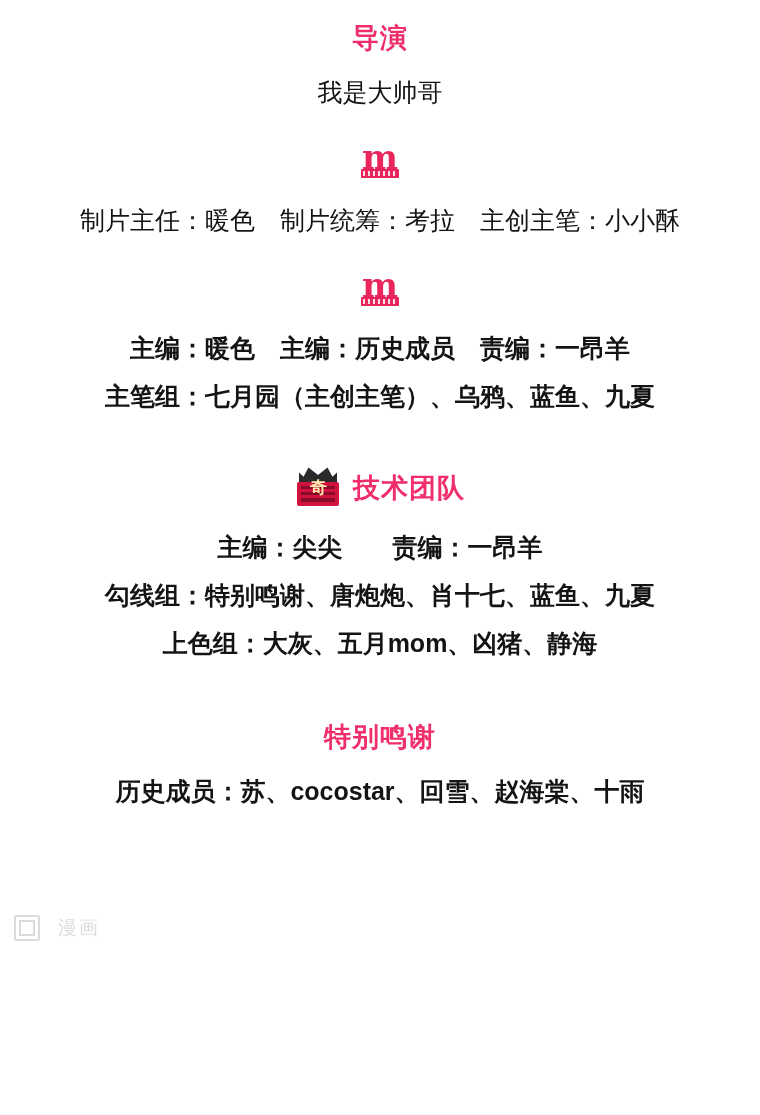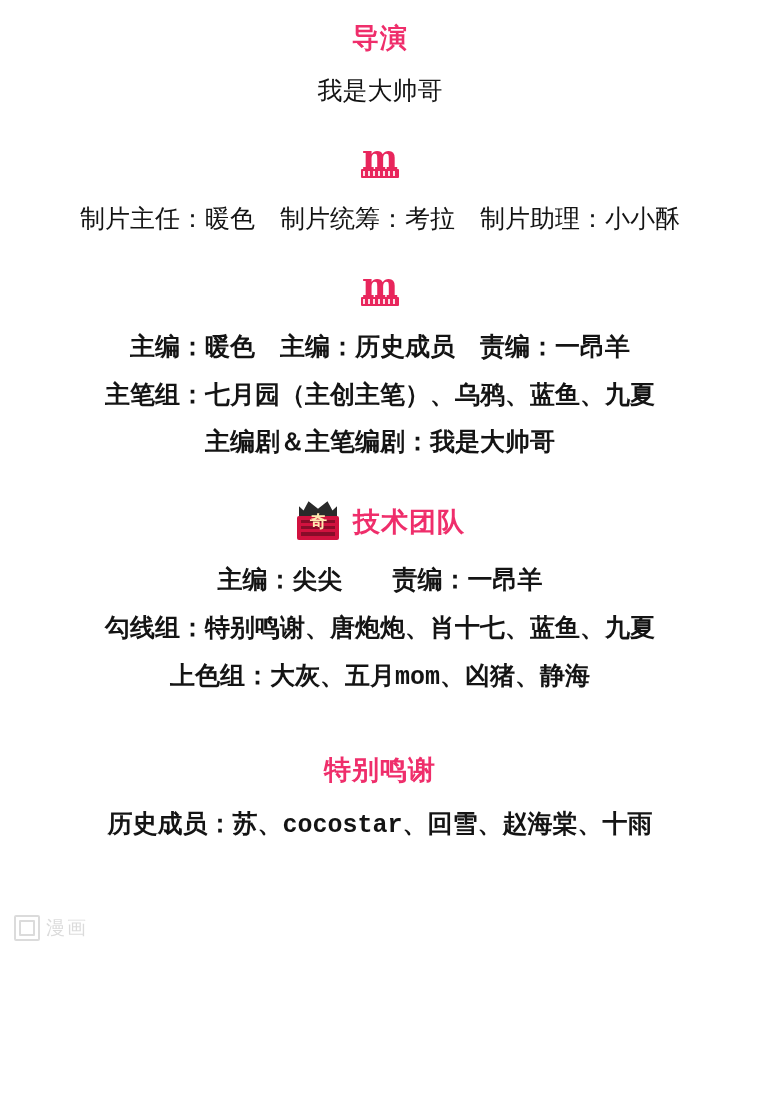--- a/index.html
+++ b/index.html
@@ -40,21 +40,20 @@
     align-items: center;
     justify-content: center;
     gap: 12px;
   }
   .line {
     text-align: center;
     font-size: 25px;
     line-height: 1.35;
     color: #141414;
     white-space: nowrap;
-    font-family: Liberation Mono, monospace;
   }
   .line.bold {
     font-weight: bold;
   }
   .gap-sm { height: 14px; }
   .gap-md { height: 22px; }
   .gap-lg { height: 32px; }
   .gap-xl { height: 40px; }
 
   
@@ -148,21 +147,21 @@
     letter-spacing: -1px;
   }
 
   
   .watermark {
     position: absolute;
     left: 14px;
     bottom: 14px;
     display: flex;
     align-items: center;
-    gap: 6px;
+    gap: 18px;
     opacity: 0.35;
   }
   .watermark .wm-icon {
     width: 22px;
     height: 22px;
     border: 2px solid #9a9a9a;
     border-radius: 2px;
     position: relative;
   }
   .watermark .wm-icon::before {
@@ -194,36 +193,35 @@
 
   <div class="gap-lg"></div>
 
   <div class="heading-row">
     <span class="logo-mark">
       <span class="m">m</span>
       <span class="bar"></span>
     </span>
   </div>
   <div class="gap-md"></div>
-  <div class="line">制片主任：暖色　制片统筹：考拉　制片助理：小小酥</div>
+  <div class="line">制片主任：暖色　制片统筹：考拉　主创主笔：小小酥</div>
 
   <div class="gap-lg"></div>
 
   <div class="heading-row">
     <span class="logo-mark">
       <span class="m">m</span>
       <span class="bar"></span>
     </span>
   </div>
   <div class="gap-md"></div>
   <div class="line bold">主编：暖色　主编：历史成员　责编：一昂羊</div>
   <div class="gap-sm"></div>
   <div class="line bold">主笔组：七月园（主创主笔）、乌鸦、蓝鱼、九夏</div>
   <div class="gap-sm"></div>
-  <div class="line bold">主编剧＆主笔编剧：我是大帅哥</div>
 
   <div class="gap-xl"></div>
 
   <div class="heading-row">
     <span class="tech-mark">
       <span class="crown"></span>
       <span class="body"></span>
       <span class="glyph">奇</span>
     </span>
     <span class="heading h-main">技术团队</span>

